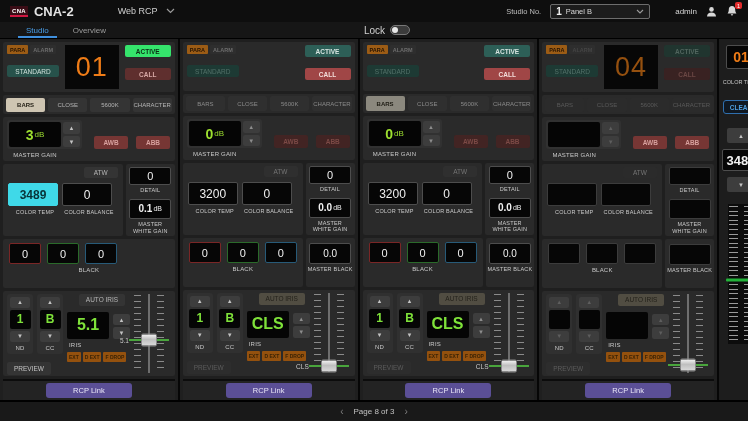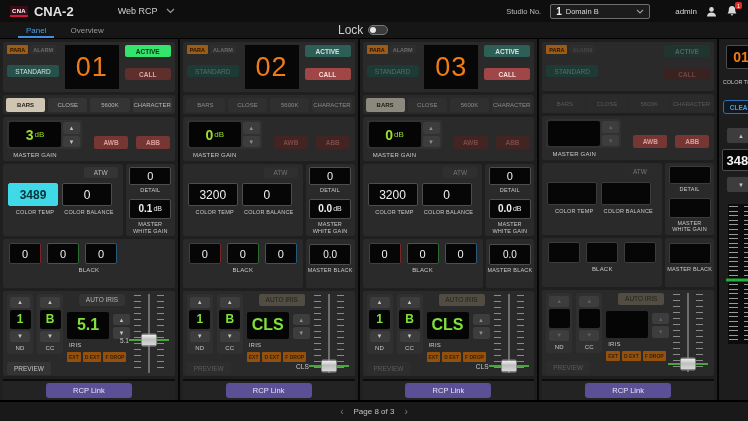--- a/index.html
+++ b/index.html
@@ -23,21 +23,21 @@
   .icon-btn { position:relative; display:inline-flex; }
   .nbadge { position:absolute; top:-3px; right:-4px; background:#e02b2b; color:#fff; font-size:5.5px;
     min-width:7px; height:7px; border-radius:2px; display:flex; align-items:center; justify-content:center; padding:0 1px; }
 
   
   .tabbar { height:17px; background:#161616; border-bottom:1px solid #000; display:flex; align-items:stretch; padding-left:14px; position:relative; flex:0 0 auto; }
   .tab { font-size:8px; color:#9b9b9b; display:flex; align-items:center; padding:0 12px; position:relative; }
   .tab.on { color:#4a9ee8; }
   .tab.on::after { content:""; position:absolute; left:4px; right:4px; bottom:0; height:2px; background:#3f8fdd; }
   .lockwrap { position:absolute; left:338px; top:0; height:100%; display:flex; align-items:center; gap:5px; }
-  .lock-label { color:#cfcfcf; font-size:12px; }
+  .lock-label { color:#cfcfcf; font-size:10px;margin-left:26px; }
   .toggle { width:20px; height:10px; background:#3b3b3b; border:1px solid #787878; border-radius:6px; position:relative; }
   .toggle .knob { position:absolute; left:1px; top:1px; width:6px; height:6px; background:#e8e8e8; border-radius:50%; }
 
   
   .main { flex:1 1 auto; display:flex; background:#060606; gap:2px; min-height:0; }
   #cols { flex:1; display:flex; gap:2px; }
   .cam-col { flex:1 1 0; background:#1f1f1f; display:flex; flex-direction:column; gap:3px; padding:3px 3px 0; min-width:0; }
   .panel { background:#2a2a2a; border-radius:2px; position:relative; }
 
   
@@ -189,21 +189,21 @@
     <span class="apptitle">Web RCP</span>
     <span class="chev">
       <svg width="9" height="6" viewBox="0 0 9 6">
           <path d="M1 1l3.5 3.5L8 1" stroke="#9a9a9a" stroke-width="1.2" fill="none"></path>
         </svg>
     </span>
     <div class="right">
       <span class="dom-label">Studio No.</span>
       <div class="dom-select">
         <span class="dom-num">1</span>
-        <span class="dom-name">Domain B</span>
+        <span class="dom-name">Panel B</span>
         <svg width="8" height="5" viewBox="0 0 8 5">
             <path d="M1 1l3 3 3-3" stroke="#9a9a9a" stroke-width="1.1" fill="none"></path>
           </svg>
       </div>
       <span class="user">admin</span>
       <span class="icon-btn">
         <svg width="11" height="11" viewBox="0 0 11 11">
             <circle cx="5.5" cy="3.4" r="2.3" fill="#d8d8d8"></circle>
             <path d="M1 10.5c0-2.6 2-4 4.5-4s4.5 1.4 4.5 4z" fill="#d8d8d8"></path>
           </svg>
@@ -211,21 +211,21 @@
       <span class="icon-btn">
         <svg width="12" height="12" viewBox="0 0 12 12">
             <path d="M6 1c-2 0-3.2 1.5-3.2 3.4 0 2.2-.7 3.4-1.3 4h9c-.6-.6-1.3-1.8-1.3-4C9.2 2.5 8 1 6 1zM4.8 9.2a1.2 1.2 0 0 0 2.4 0z" fill="#d8d8d8"></path>
           </svg>
         <span class="nbadge">1</span>
       </span>
     </div>
   </header>
 
   <nav class="tabbar">
-    <span class="tab on">Panel</span>
+    <span class="tab on">Studio</span>
     <span class="tab">Overview</span>
     <span class="lockwrap">
       <span class="lock-label">Lock</span>
       <span class="toggle">
           <span class="knob"></span>
         </span>
     </span>
   </nav>
 
   <main class="main">
@@ -349,21 +349,20 @@
 </section>
         <section class="cam-col tone-mid">
   <div class="panel hdr">
     <div class="hdr-left">
       <div class="badge-row">
         <span class="badge para">PARA</span>
         <span class="badge alarm">ALARM</span>
       </div>
       <button class="btn standard s-dim">STANDARD</button>
     </div>
-    <div class="cam-num">02</div>
     <div class="hdr-right">
       <button class="btn active-btn a-on">ACTIVE</button>
       <button class="btn call-btn c-hi">CALL</button>
     </div>
   </div>
 
   <div class="panel btnrow">
     <button class="btn plain bars-btn">BARS</button>
     <button class="btn plain">CLOSE</button>
     <button class="btn plain">5600K</button>
@@ -470,21 +469,20 @@
 </section>
         <section class="cam-col tone-mid">
   <div class="panel hdr">
     <div class="hdr-left">
       <div class="badge-row">
         <span class="badge para">PARA</span>
         <span class="badge alarm">ALARM</span>
       </div>
       <button class="btn standard s-dim">STANDARD</button>
     </div>
-    <div class="cam-num">03</div>
     <div class="hdr-right">
       <button class="btn active-btn a-on">ACTIVE</button>
       <button class="btn call-btn c-hi">CALL</button>
     </div>
   </div>
 
   <div class="panel btnrow">
     <button class="btn plain bars-btn b-ondim">BARS</button>
     <button class="btn plain">CLOSE</button>
     <button class="btn plain">5600K</button>
@@ -591,20 +589,21 @@
 </section>
         <section class="cam-col tone-dim">
   <div class="panel hdr">
     <div class="hdr-left">
       <div class="badge-row">
         <span class="badge para">PARA</span>
         <span class="badge alarm">ALARM</span>
       </div>
       <button class="btn standard s-dim">STANDARD</button>
     </div>
+    <div class="cam-num">04</div>
     <div class="hdr-right">
       <button class="btn active-btn a-dim">ACTIVE</button>
       <button class="btn call-btn c-dim">CALL</button>
     </div>
   </div>
 
   <div class="panel btnrow">
     <button class="btn plain bars-btn">BARS</button>
     <button class="btn plain">CLOSE</button>
     <button class="btn plain">5600K</button>

